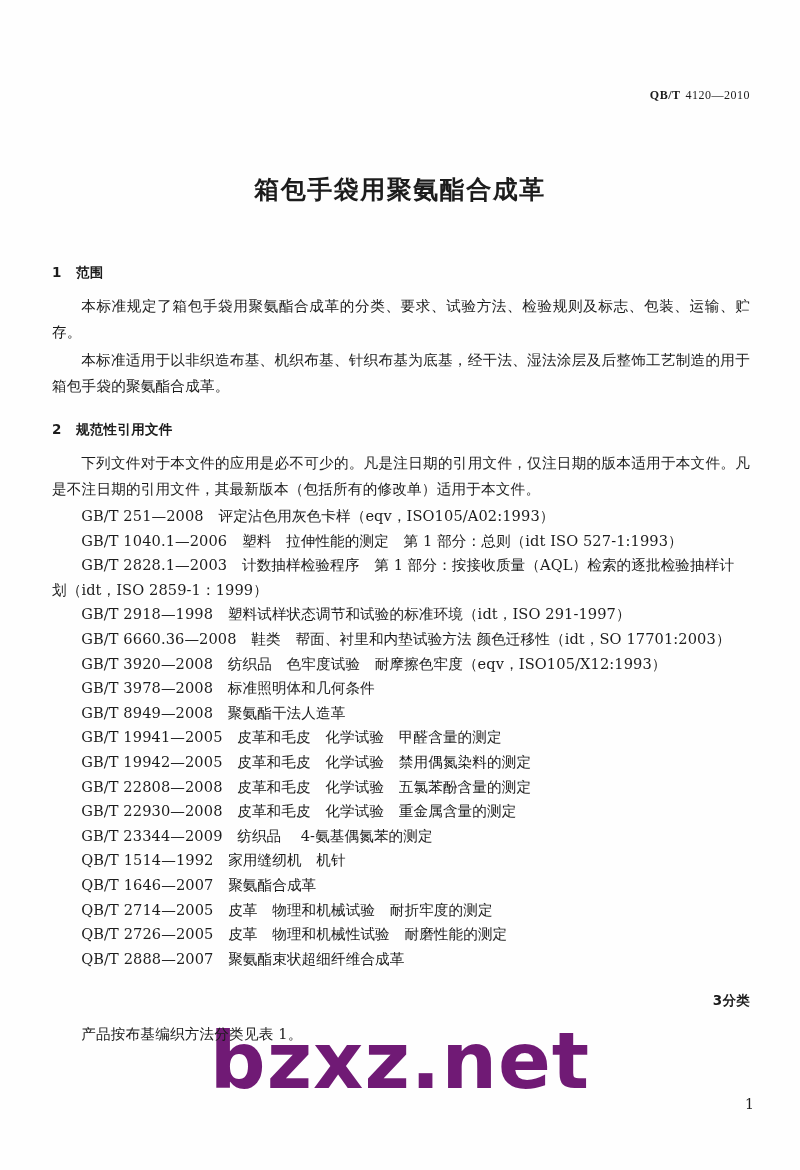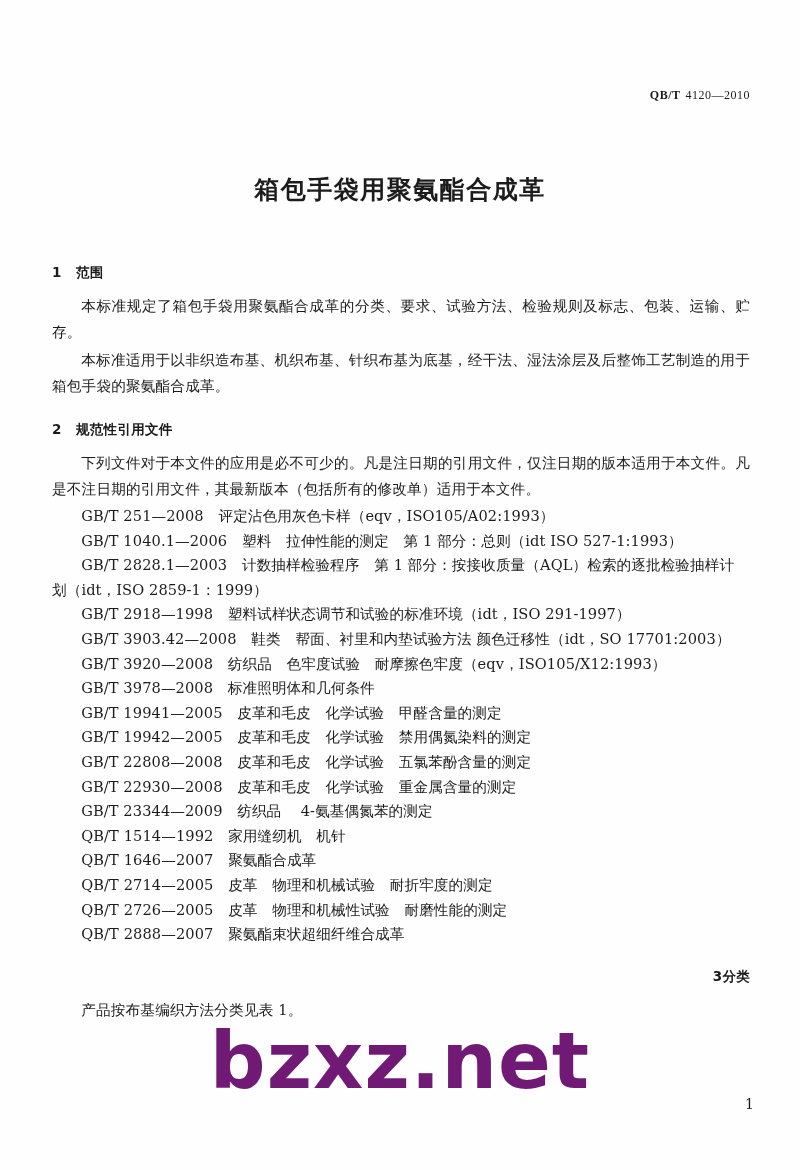--- a/index.html
+++ b/index.html
@@ -146,23 +146,24 @@
 
     <h2 class="section-head section-gap-2"><span class="sn">2</span><span>规范性引用文件</span></h2>
     <p class="para">下列文件对于本文件的应用是必不可少的。凡是注日期的引用文件，仅注日期的版本适用于本文件。凡是不注日期的引用文件，其最新版本（包括所有的修改单）适用于本文件。</p>
 
     <ul class="ref-list">
       <li class="indent">GB/T 251—2008　评定沾色用灰色卡样（eqv，ISO105/A02:1993）</li>
       <li class="indent">GB/T 1040.1—2006　塑料　拉伸性能的测定　第 1 部分：总则（idt ISO 527-1:1993）</li>
       <li class="indent">GB/T 2828.1—2003　计数抽样检验程序　第 1 部分：按接收质量（AQL）检索的逐批检验抽样计</li>
       <li class="hang">划（idt，ISO 2859-1：1999）</li>
       <li class="indent">GB/T 2918—1998　塑料试样状态调节和试验的标准环境（idt，ISO 291-1997）</li>
-      <li class="indent">GB/T 3903.42—2008　鞋类　帮面、衬里和内垫试验方法 颜色迁移性（idt，SO 17701:2003）</li>
+      <li class="indent">GB/T 6660.36—2008　鞋类　帮面、衬里和内垫试验方法 颜色迁移性（idt，SO 17701:2003）</li>
       <li class="indent">GB/T 3920—2008　纺织品　色牢度试验　耐摩擦色牢度（eqv，ISO105/X12:1993）</li>
       <li class="indent">GB/T 3978—2008　标准照明体和几何条件</li>
+      <li class="indent">GB/T 8949—2008　聚氨酯干法人造革</li>
       <li class="indent">GB/T 19941—2005　皮革和毛皮　化学试验　甲醛含量的测定</li>
       <li class="indent">GB/T 19942—2005　皮革和毛皮　化学试验　禁用偶氮染料的测定</li>
       <li class="indent">GB/T 22808—2008　皮革和毛皮　化学试验　五氯苯酚含量的测定</li>
       <li class="indent">GB/T 22930—2008　皮革和毛皮　化学试验　重金属含量的测定</li>
       <li class="indent">GB/T 23344—2009　纺织品　&nbsp;4-氨基偶氮苯的测定</li>
       <li class="indent">QB/T 1514—1992　家用缝纫机　机针</li>
       <li class="indent">QB/T 1646—2007　聚氨酯合成革</li>
       <li class="indent">QB/T 2714—2005　皮革　物理和机械试验　耐折牢度的测定</li>
       <li class="indent">QB/T 2726—2005　皮革　物理和机械性试验　耐磨性能的测定</li>
       <li class="indent">QB/T 2888—2007　聚氨酯束状超细纤维合成革</li>

